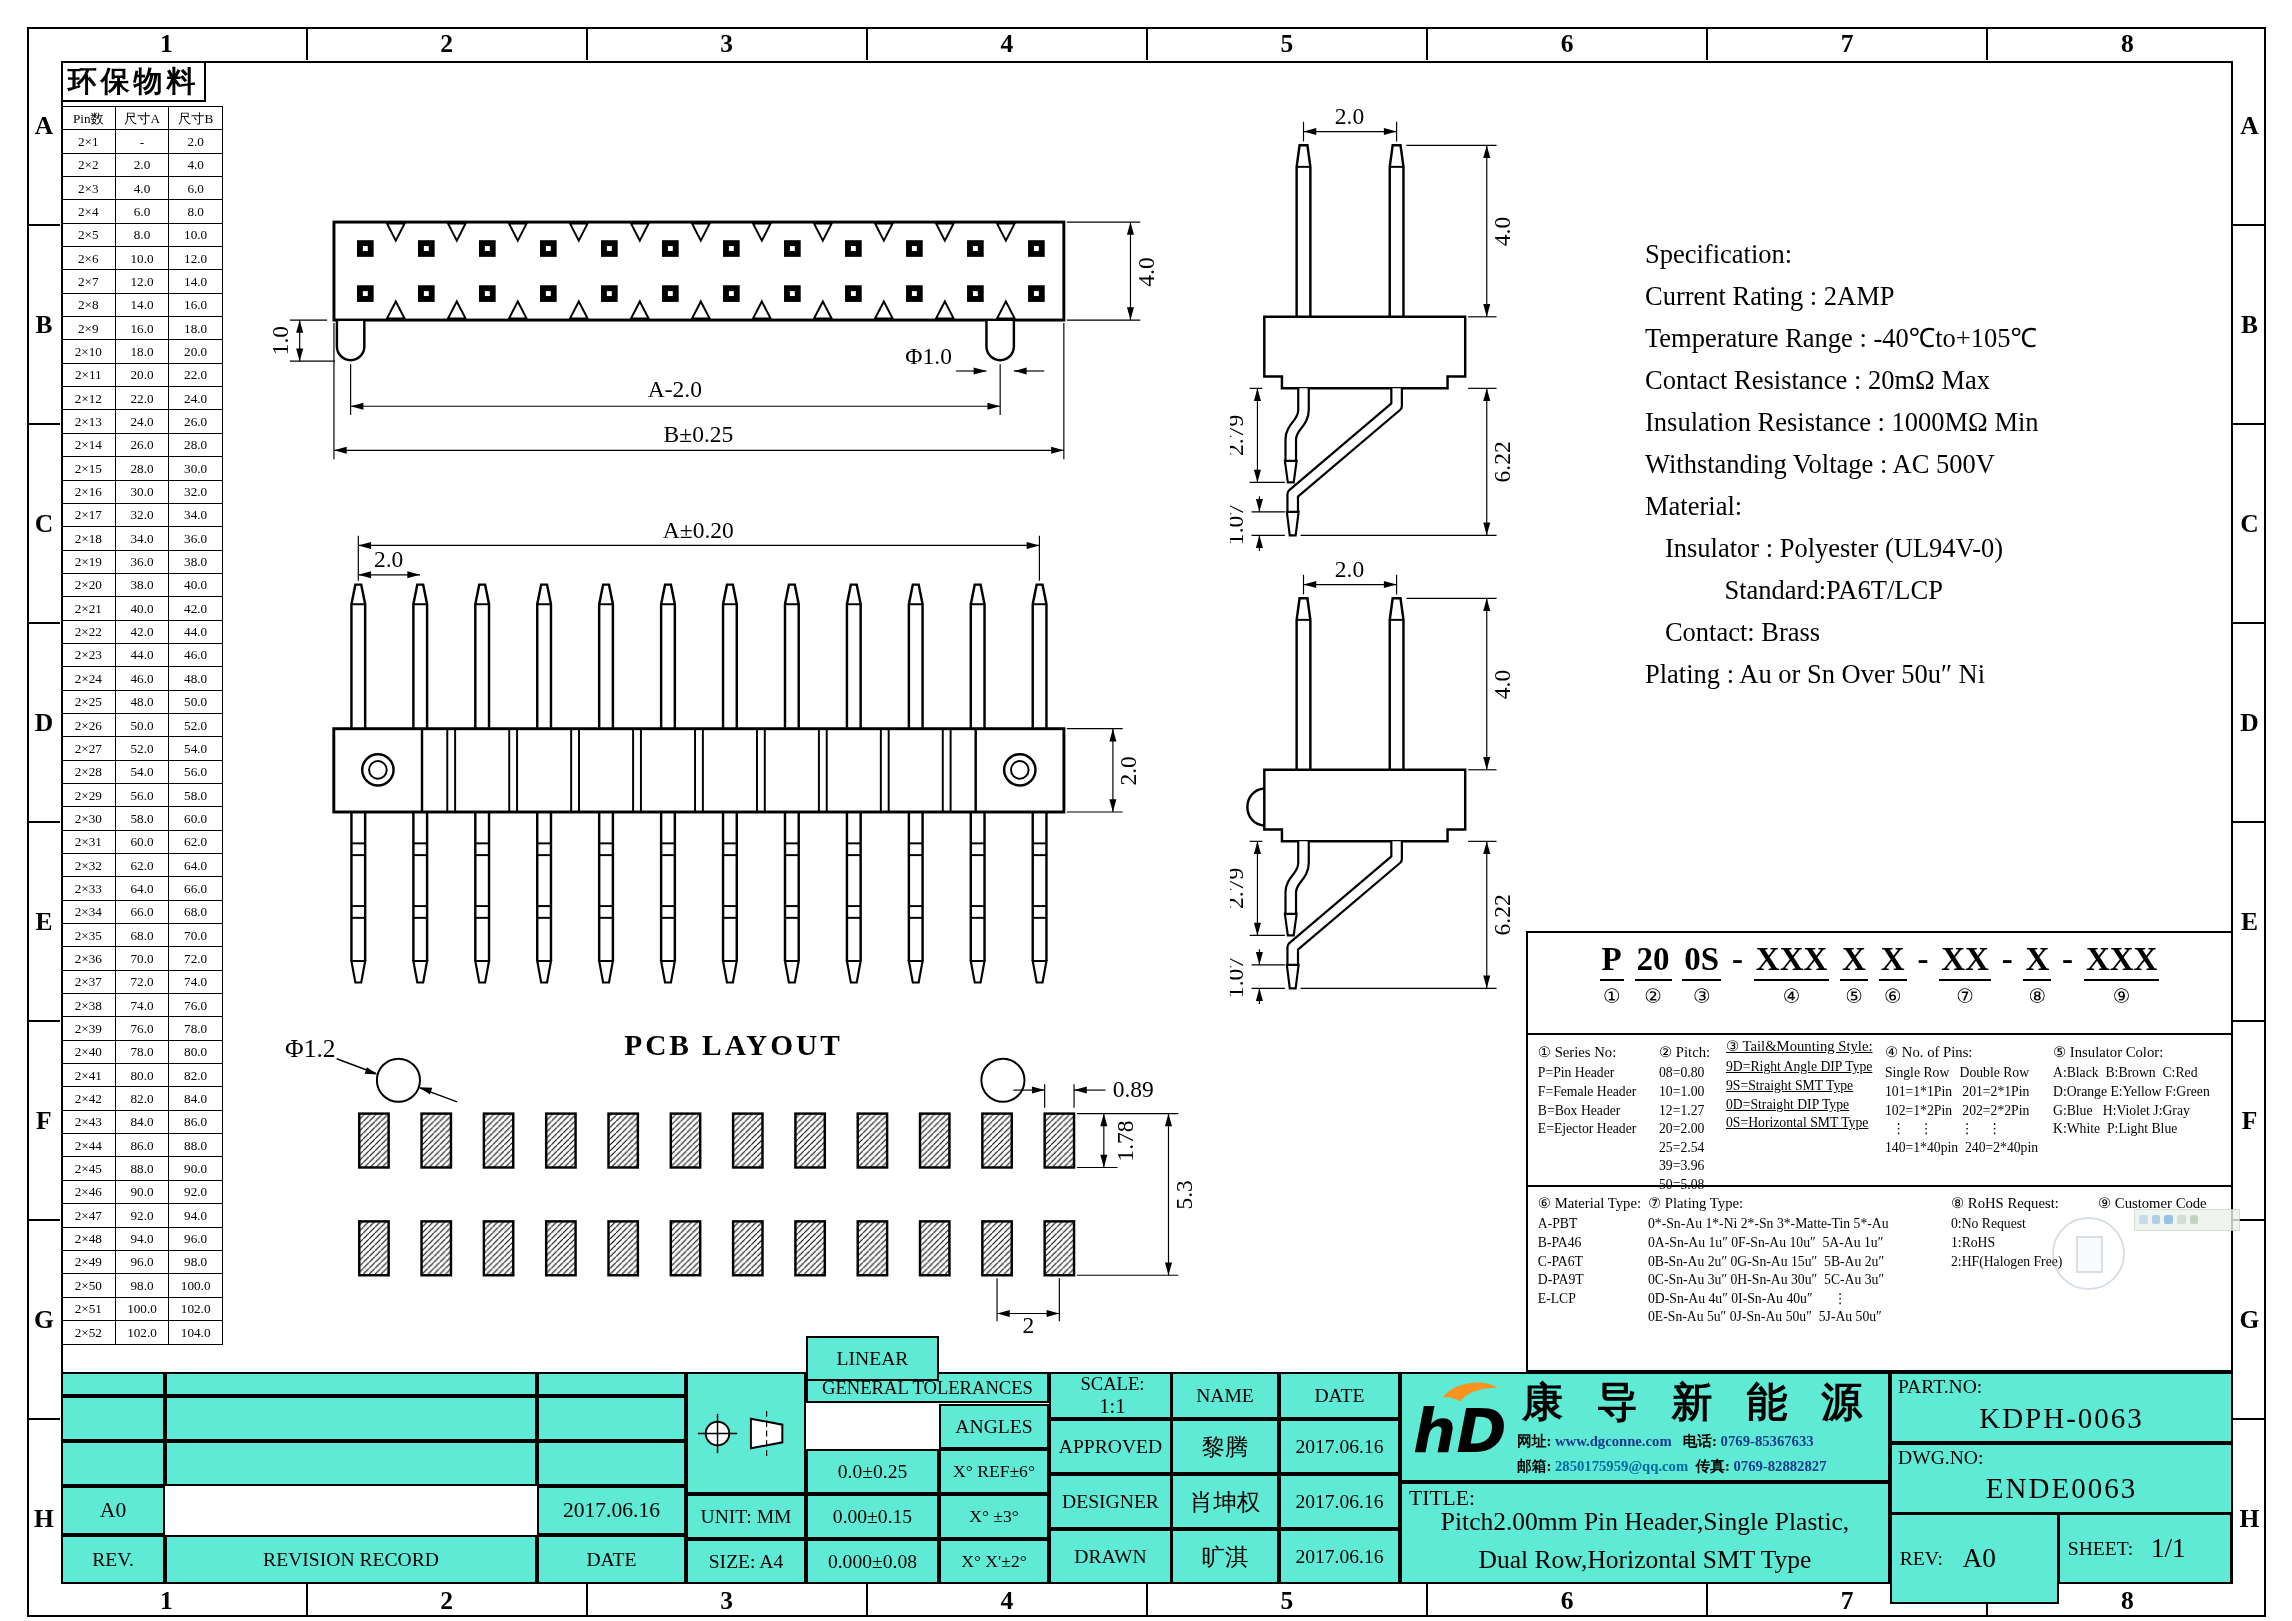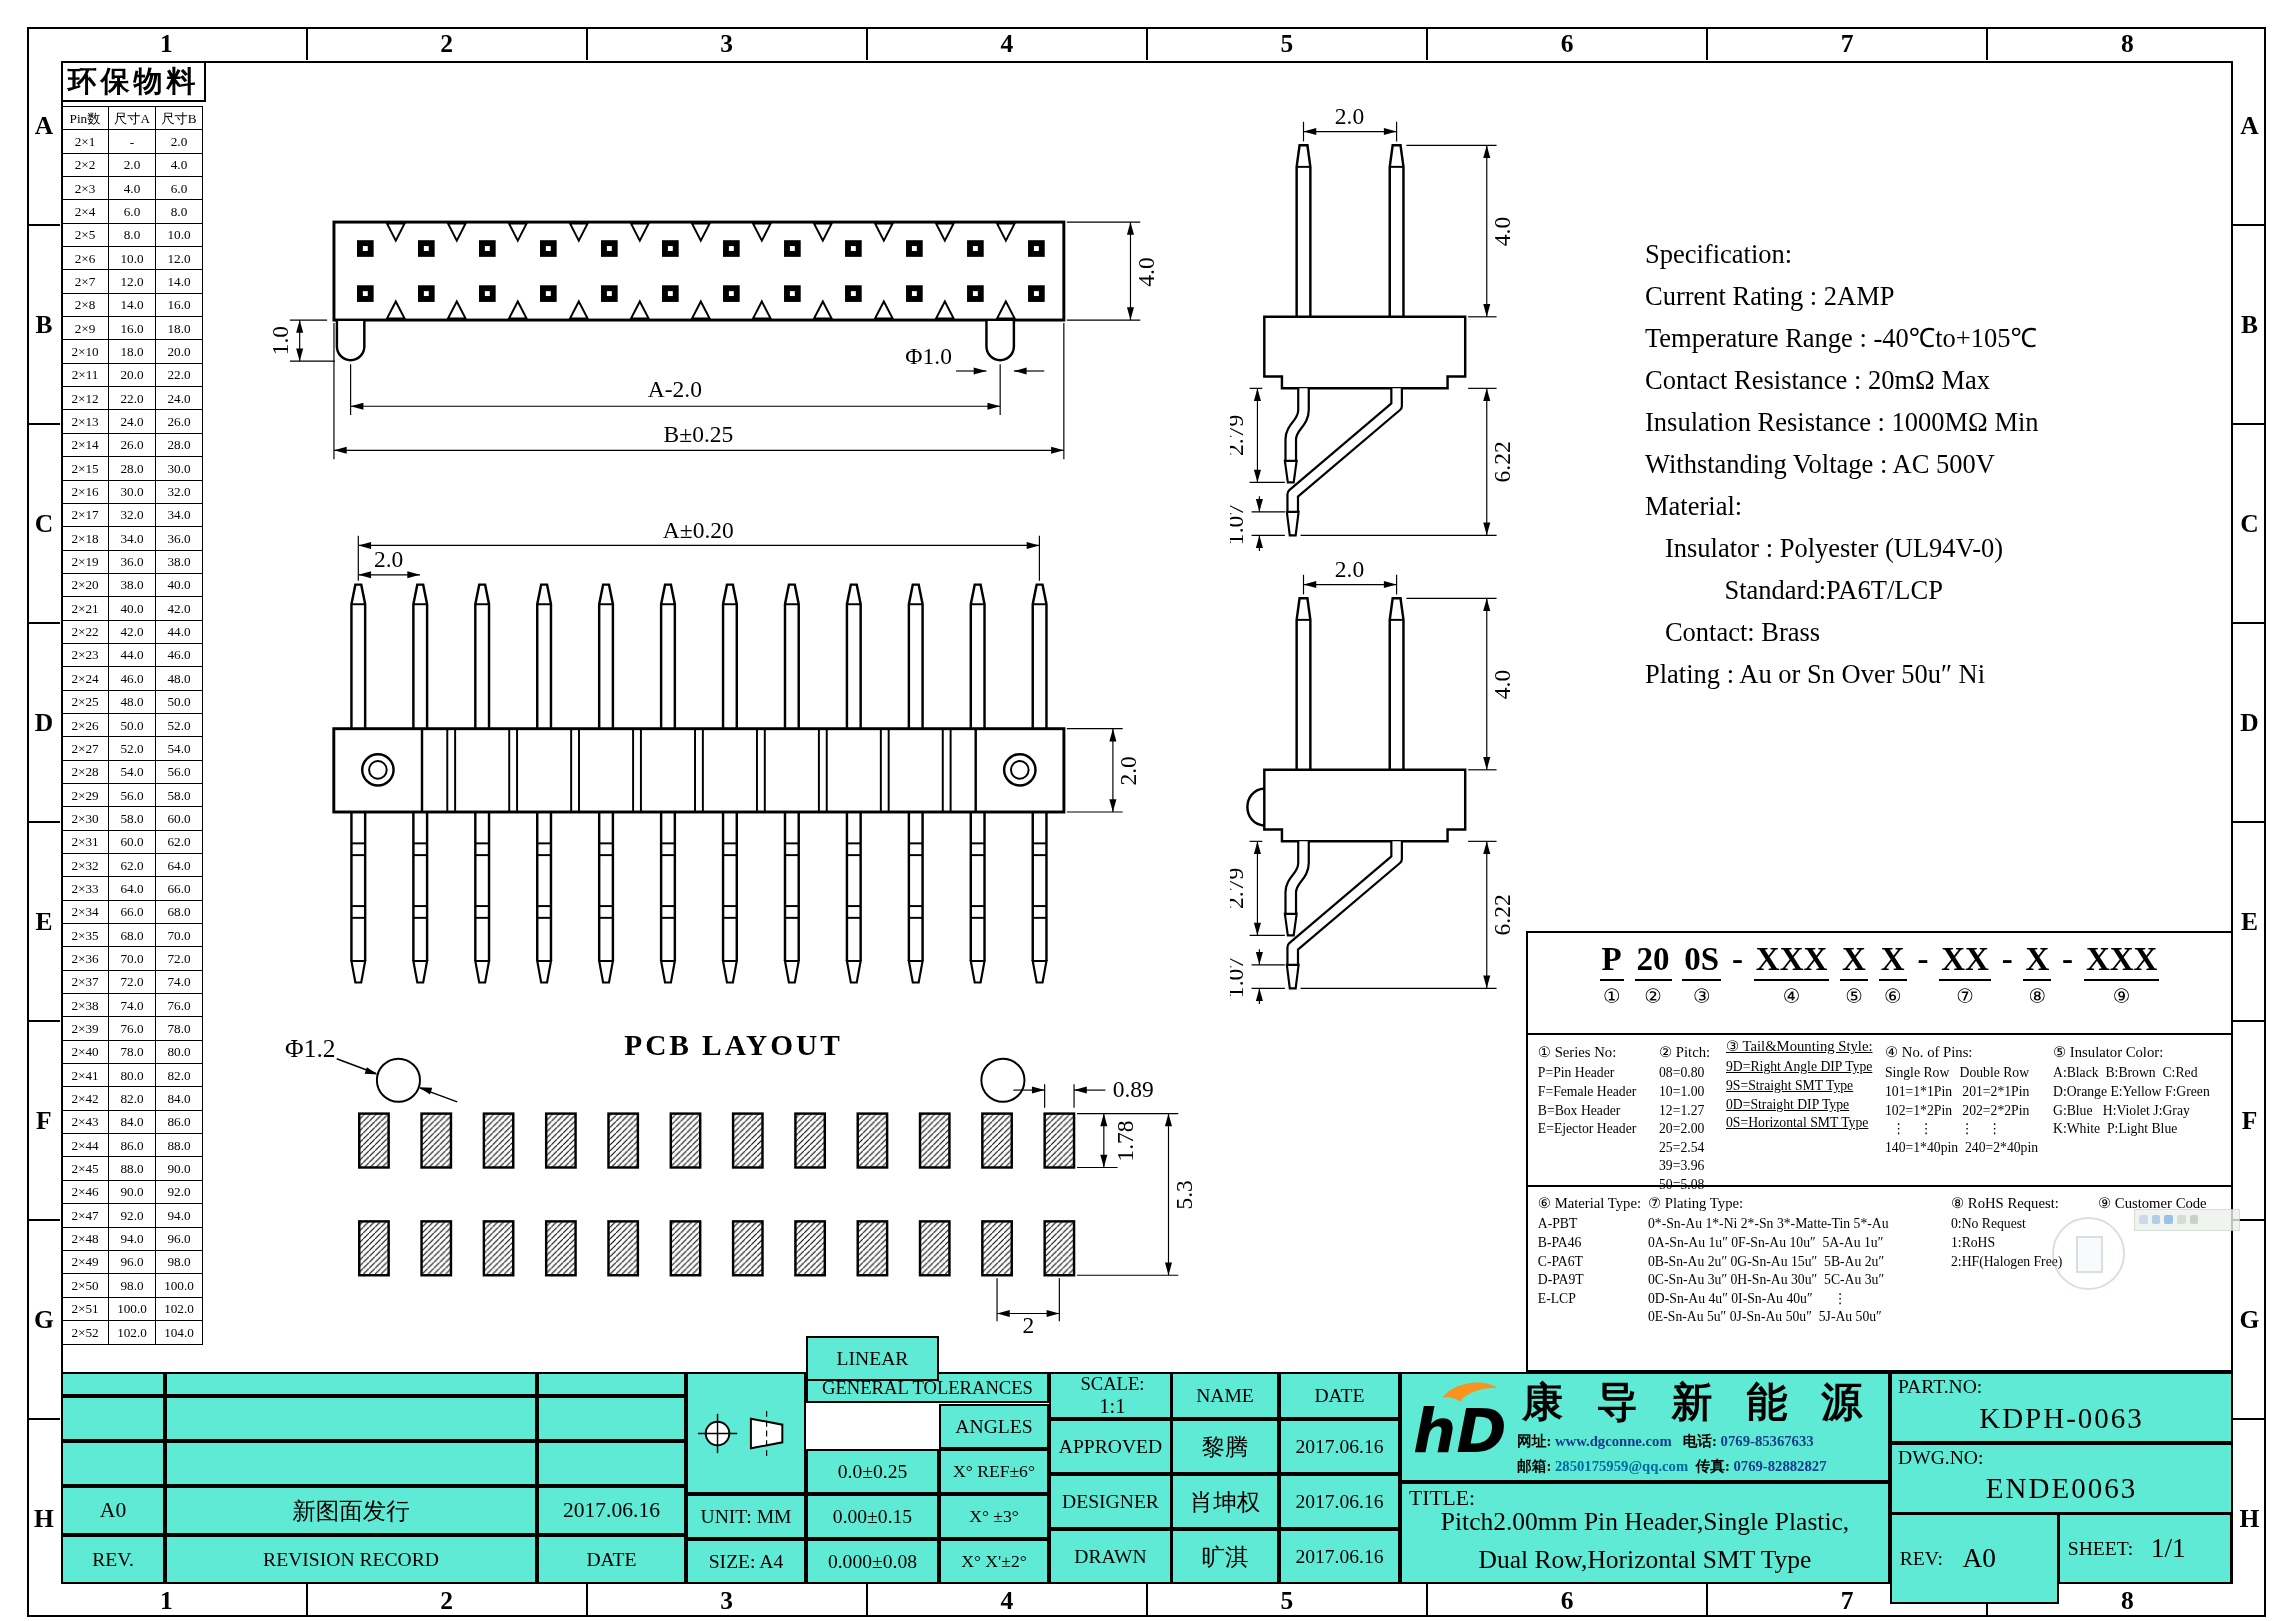--- a/index.html
+++ b/index.html
@@ -16,21 +16,21 @@
   .band-right{left:2233px;top:27.4px;width:33px;height:1590px;flex-direction:column}
   .gcell{flex:1;display:flex;align-items:center;justify-content:center;
          font-size:25.5px;font-weight:bold;font-family:"Liberation Serif",serif}
   .band-top .gcell,.band-bottom .gcell{border-right:2px solid #000}
   .band-top .gcell:last-child,.band-bottom .gcell:last-child{border-right:none}
   .band-left .gcell,.band-right .gcell{border-bottom:2px solid #000}
   .band-left .gcell:last-child,.band-right .gcell:last-child{border-bottom:none}
   .ecobox{left:61px;top:61px;width:145px;height:41px;border:2.9px solid #000;
           font-size:29px;font-weight:600;letter-spacing:3.9px;display:flex;
           align-items:center;justify-content:center}
-  table.pins{position:absolute;left:61px;top:106px;width:142px;height:1239px;
+  table.pins{position:absolute;left:61px;top:106px;width:162px;height:1239px;
              border-collapse:collapse;table-layout:fixed;
              font-size:13.2px;font-family:"Liberation Serif",serif}
   table.pins td{border:1.5px solid #000;text-align:center;padding:0;line-height:1}
   .spec{left:1645px;top:233px;font-size:26.5px;line-height:42px;white-space:pre}
   .htable{left:1688px;top:753px;width:386px;height:96px;border:2.5px solid #000}
   .htable .hrow1{height:45px;border-bottom:2.5px solid #000;display:flex;align-items:center;
                  justify-content:center;font-size:27.4px}
   .htable .hrow2{height:47px;display:flex;align-items:center;justify-content:center;font-size:22.5px}
   .obox{left:1526px;top:931px;width:707px;height:441px;border:2.5px solid #000}
   .odiv1{position:absolute;left:0;top:100px;width:100%;border-top:2px solid #000}
@@ -872,21 +872,20 @@
   <div class="tcell" style="left:61px;top:1372px;width:104px;height:23.5px"></div>
   <div class="tcell" style="left:165px;top:1372px;width:372px;height:23.5px"></div>
   <div class="tcell" style="left:537px;top:1372px;width:149px;height:23.5px"></div>
   <div class="tcell" style="left:61px;top:1396px;width:104px;height:45px"></div>
   <div class="tcell" style="left:165px;top:1396px;width:372px;height:45px"></div>
   <div class="tcell" style="left:537px;top:1396px;width:149px;height:45px"></div>
   <div class="tcell" style="left:61px;top:1441px;width:104px;height:45px"></div>
   <div class="tcell" style="left:165px;top:1441px;width:372px;height:45px"></div>
   <div class="tcell" style="left:537px;top:1441px;width:149px;height:45px"></div>
   <div class="tcell" style="left:61px;top:1486px;width:104px;height:49px;font-size:21.6px">A0</div>
-  <div class="tcell" style="left:165px;top:1486px;width:372px;height:49px;font-size:23.5px">新图面发行</div>
   <div class="tcell" style="left:537px;top:1486px;width:149px;height:49px;font-size:21.6px">2017.06.16</div>
   <div class="tcell" style="left:61px;top:1535px;width:104px;height:49px">REV.</div>
   <div class="tcell" style="left:165px;top:1535px;width:372px;height:49px">REVISION RECORD</div>
   <div class="tcell" style="left:537px;top:1535px;width:149px;height:49px">DATE</div>
 
   <div class="tcell" style="left:686px;top:1372px;width:120px;height:122px">
     <svg width="108" height="61" viewBox="0 0 110 62" id="sv-proj">
         <circle cx="26" cy="31" r="12" fill="#fff" stroke="#000" stroke-width="2"></circle>
         <line x1="6" y1="31" x2="46" y2="31" stroke="#000" stroke-width="1.5"></line>
         <line x1="26" y1="11" x2="26" y2="51" stroke="#000" stroke-width="1.5"></line>

